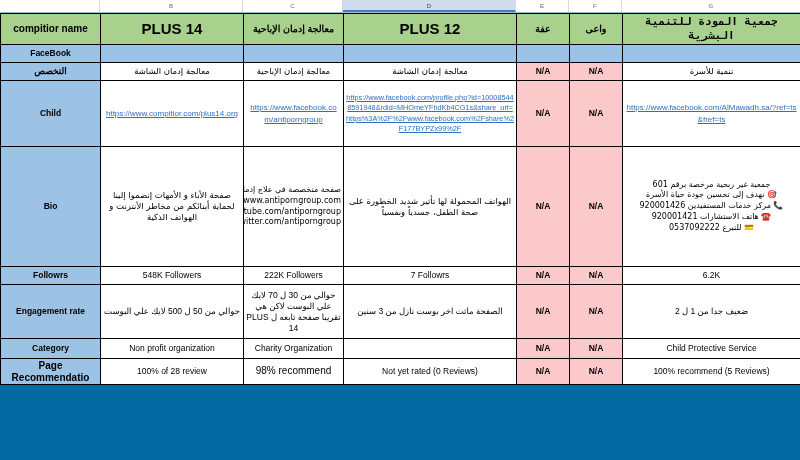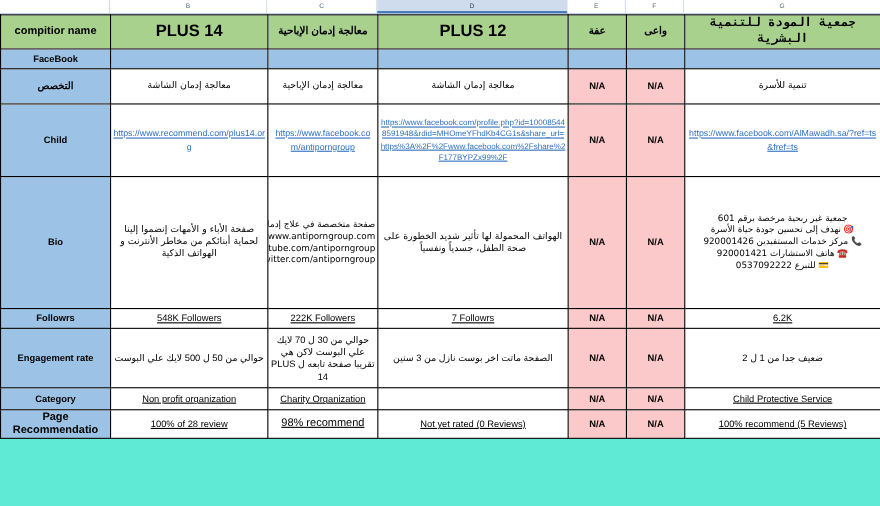--- a/index.html
+++ b/index.html
@@ -9,21 +9,21 @@
     background: #ffffff;
     width: 800px;
     height: 460px;
     overflow: hidden;
     font-family: "Liberation Sans", sans-serif;
   }
   #sheet-root {
     position: relative;
     width: 800px;
     height: 460px;
-    background: #5eead4;
+    background: #0369a1;
     overflow: hidden;
   }
 
   
   .col-head-row {
     display: flex;
     height: 13px;
     box-sizing: border-box;
     background: #ffffff;
     border-bottom: 1px solid #9fb8d4;
@@ -144,21 +144,21 @@
     text-align: center;
     font-size: 8px;
     line-height: 1.35;
     white-space: nowrap;
   }
 
   td.mixed {
     direction: rtl;
     font-size: 8.5px;
   }
-  td.val-en { font-size: 9px; text-decoration: underline; }
+  td.val-en { font-size: 9px; }
   td.gray-txt { color: #555555; }
 
   
   tr.clipped td { height: 26px; }
 </style>
 </head>
 <body>
 
 <div id="sheet-root">
 
@@ -197,34 +197,34 @@
     <tr style="height:18px">
       <td class="platform-band">FaceBook</td>
       <td class="platform-band plain"></td>
       <td class="platform-band plain"></td>
       <td class="platform-band plain"></td>
       <td class="platform-band plain"></td>
       <td class="platform-band plain"></td>
       <td class="platform-band plain"></td>
     </tr>
 
-    <tr style="height:32px">
+    <tr style="height:18px">
       <td class="rowlbl ar">التخصص</td>
       <td class="ar-body">معالجة إدمان الشاشة</td>
       <td class="ar-body">معالجة إدمان الإباحية</td>
       <td class="ar-body">معالجة إدمان الشاشة</td>
       <td class="na">N/A</td>
       <td class="na">N/A</td>
       <td class="ar-body">تنمية للأسرة</td>
     </tr>
 
     <tr style="height:66px">
       <td class="rowlbl">Child</td>
       <td class="link-cell">
-        <span class="linktext">https://www.recommend.com/plus14.org</span>
+        <span class="linktext">https://www.compitior.com/plus14.org</span>
       </td>
       <td class="link-cell">
         <span class="linktext">https://www.facebook.com/antiporngroup</span>
       </td>
       <td class="link-cell">
         <span class="linktext tiny">https://www.facebook.com/profile.php?id=100085448591948&amp;rdid=MHOmeYFhdKb4CG1s&amp;share_url=https%3A%2F%2Fwww.facebook.com%2Fshare%2F177BYPZx99%2F</span>
       </td>
       <td class="na">N/A</td>
       <td class="na">N/A</td>
       <td class="link-cell">

